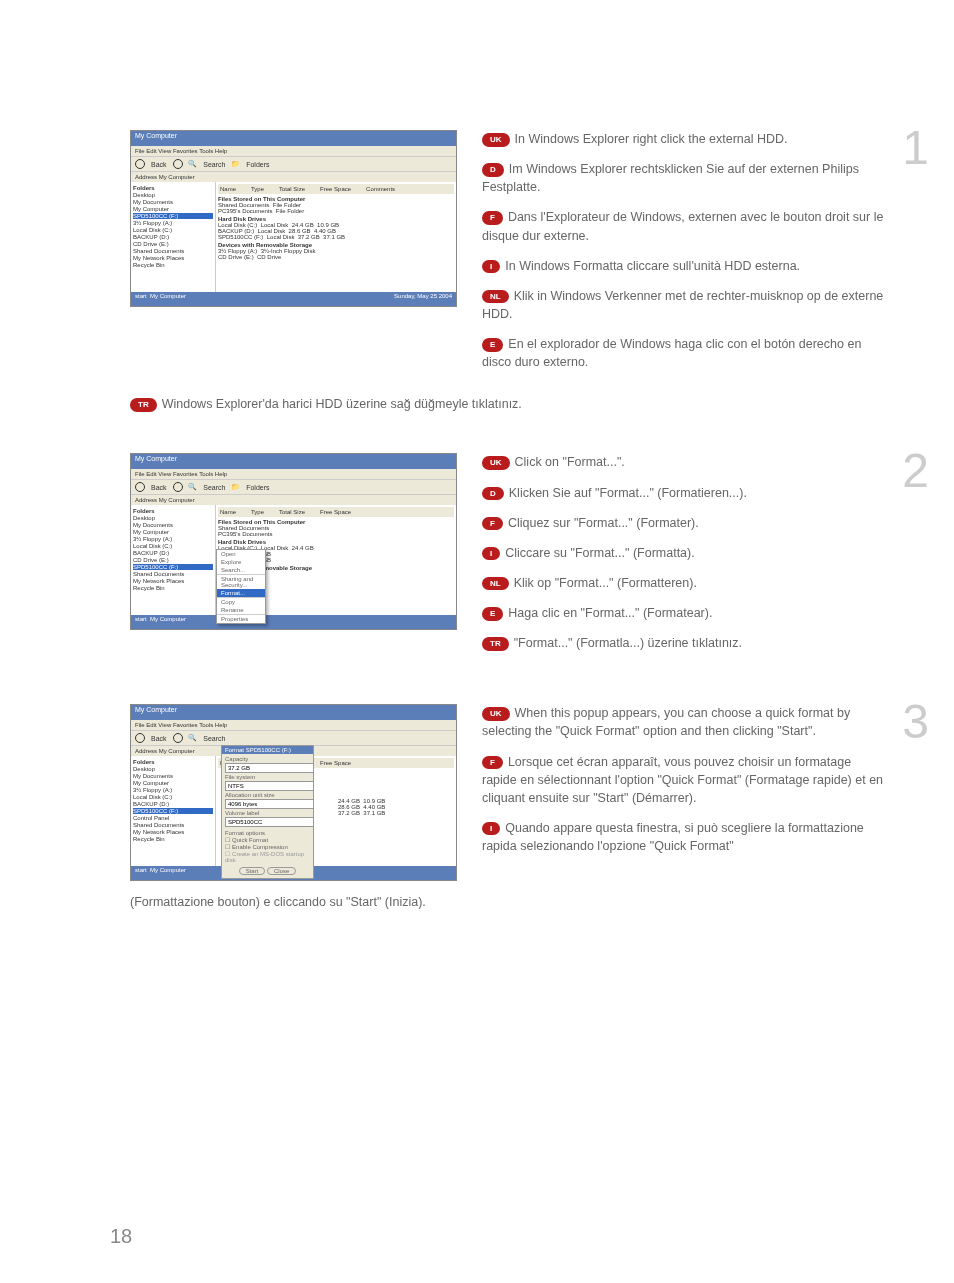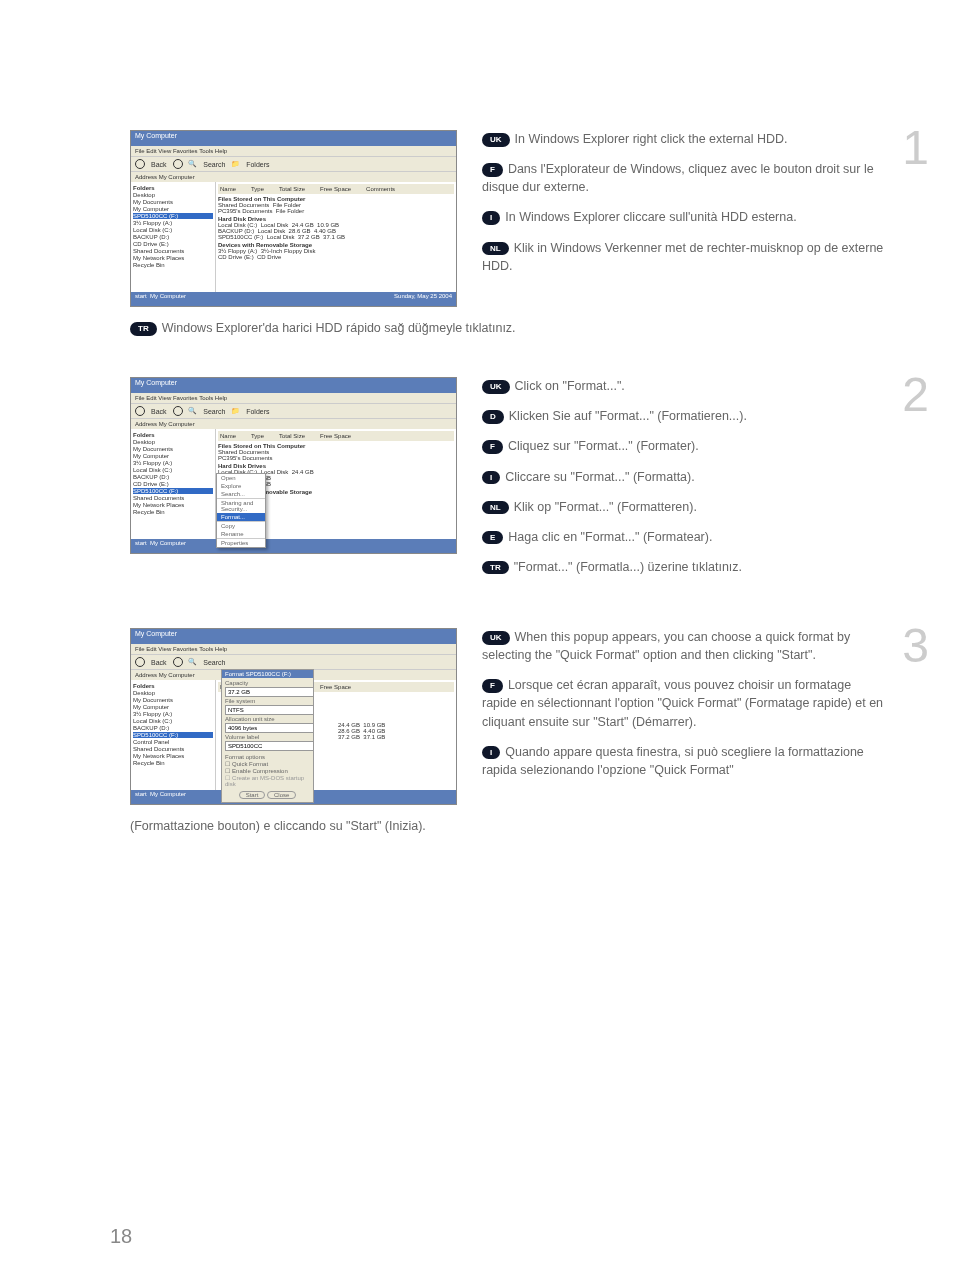--- a/index.html
+++ b/index.html
@@ -14,21 +14,21 @@
 .tree{width:80px;border-right:1px solid #ccc;font-size:6px;padding:2px;background:#fff;color:#333;overflow:hidden}
 .tree div{margin:1px 0;white-space:nowrap}
 .pane{flex:1;font-size:6px;padding:2px;color:#333}
 .pane-hdr{background:#ece9d8;font-size:6px;padding:2px;display:flex;gap:15px}
 .ctx{position:absolute;left:85px;top:95px;background:#fff;border:1px solid #999;font-size:6px;width:48px;box-shadow:2px 2px 3px rgba(0,0,0,.3);z-index:2}
 .ctx div{padding:1px 4px}
 .fmt-dlg{position:absolute;left:90px;top:40px;background:#ece9d8;border:1px solid #999;font-size:6px;width:85px;padding:3px;z-index:2}
 .fmt-dlg input,.fmt-dlg select{width:98%;font-size:6px;margin:1px 0;border:1px solid #999;background:#fff}
 .txtcol{flex:1;font-size:12.5px;line-height:1.45}
 .txtcol p{margin:0 0 12px}
-.lang{display:inline-block;background:#0f172a;color:#fff;font-size:8px;font-weight:bold;border-radius:7px;padding:1px 8px;margin-right:5px;vertical-align:1px}
+.lang{display:inline-block;background:#b91c1c;color:#fff;font-size:8px;font-weight:bold;border-radius:7px;padding:1px 8px;margin-right:5px;vertical-align:1px}
 .stepnum{position:absolute;right:-45px;top:-10px;font-size:48px;color:#ccc;font-weight:200}
 .below{margin-top:12px;font-size:12.5px;line-height:1.45}
 .below p{margin:0 0 12px}
 .pagenum{position:absolute;bottom:35px;left:110px;font-size:20px;color:#888}
 .taskbar{position:absolute;bottom:0;left:0;right:0;height:12px;background:#5b7db8;color:#fff;font-size:6px;padding:1px 4px;display:flex;justify-content:space-between}
 .sel{background:#316ac5;color:#fff}
 .circ{width:8px;height:8px;border:1px solid #333;border-radius:50%;display:inline-block}
 </style>
 </head>
 <body>
@@ -86,27 +86,29 @@
       <div><span>CD Drive (E:)</span>&nbsp;&nbsp;<span>CD Drive</span></div>
     </div>
   </div>
   <div class="taskbar">
             <span><span>start</span>&nbsp;&nbsp;<span>My Computer</span></span>
             <span>Sunday, May 25 2004</span>
           </div>
 </div>
 <div class="txtcol">
   <p><span class="lang">UK</span><span>In Windows Explorer right click the external HDD.</span></p>
-  <p><span class="lang">F</span><span>Dans l'Explorateur de Windows, cliquez avec le bouton droit sur le disque dur externe.</span></p>
-  <p><span class="lang">I</span><span>In Windows Explorer cliccare sull'unità HDD esterna.</span></p>
+  <p><span class="lang">D</span><span>Im Windows Explorer rechtsklicken Sie auf der externen Philips Festplatte.</span></p>
+  <p><span class="lang">F</span><span>Dans l'Explorateur de Windows, externen avec le bouton droit sur le disque dur externe.</span></p>
+  <p><span class="lang">I</span><span>In Windows Formatta cliccare sull'unità HDD esterna.</span></p>
   <p><span class="lang">NL</span><span>Klik in Windows Verkenner met de rechter-muisknop op de externe HDD.</span></p>
+  <p><span class="lang">E</span><span>En el explorador de Windows haga clic con el botón derecho en disco duro externo.</span></p>
 </div>
 </div>
 <div class="below">
-        <p><span class="lang">TR</span><span>Windows Explorer'da harici HDD rápido sağ düğmeyle tıklatınız.</span></p>
+        <p><span class="lang">TR</span><span>Windows Explorer'da harici HDD üzerine sağ düğmeyle tıklatınız.</span></p>
       </div>
 </div>
 
 <div class="step">
 <div class="stepnum">2</div>
 <div class="step-row">
 <div class="shot">
   <div class="shot-bar">My Computer</div>
   <div class="shot-menu">File   Edit   View   Favorites   Tools   Help</div>
   <div class="shot-tool">

